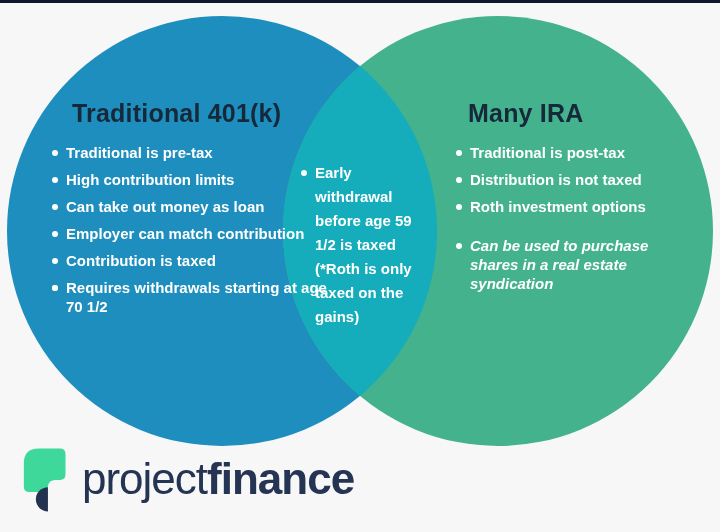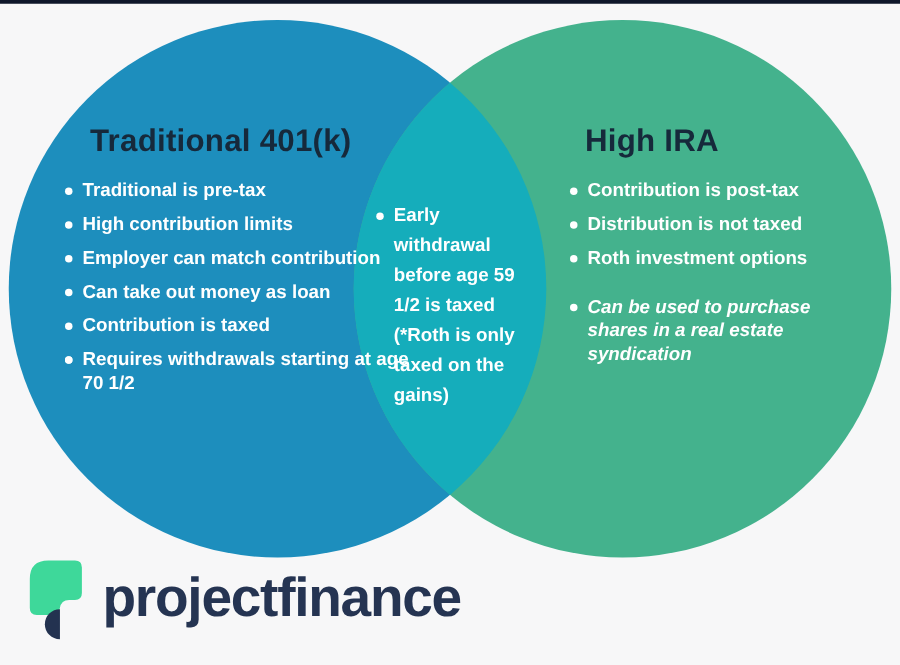--- a/index.html
+++ b/index.html
@@ -69,21 +69,21 @@
     align-items: center;
     gap: 10px;
   }
   .logo-icon { display: block; }
   .logo-text {
     font-size: 44px;
     letter-spacing: -1px;
     color: var(--logo-text, #253452);
     white-space: nowrap;
   }
-  .logo-text .light { font-weight: bold; margin-top: 20px; }
+  .logo-text .light { font-weight: normal; margin-top: 20px; }
   .logo-text .bold  { font-weight: bold; }
 </style>
 </head>
 <body>
 
 <div class="canvas">
 
   <svg class="venn" viewBox="0 0 720 532" aria-hidden="true">
     <circle cx="222" cy="228" r="215" fill="var(--left-circle)"></circle>
     <circle cx="498" cy="228" r="215" fill="var(--right-circle)"></circle>
@@ -97,25 +97,25 @@
     <li>
         <span class="dot"></span>
         <span>Traditional is pre-tax</span>
       </li>
         <li>
         <span class="dot"></span>
         <span>High contribution limits</span>
       </li>
         <li>
         <span class="dot"></span>
-        <span>Employer can match contribution</span>
+        <span>Can take out money as loan</span>
       </li>
         <li>
         <span class="dot"></span>
-        <span>Can take out money as loan</span>
+        <span>Employer can match contribution</span>
       </li>
         <li>
         <span class="dot"></span>
         <span>Contribution is taxed</span>
       </li>
         <li>
         <span class="dot"></span>
       </li>
         <li>
         <span class="dot"></span>
@@ -128,26 +128,26 @@
     <ul>
 
     <li>
         <span class="dot"></span>
         <span>Early withdrawal before age 59 1/2 is taxed (*Roth is only taxed on the gains)</span>
       </li>
       </ul>
   </div>
 
   <div class="col col-right">
-    <h2>High IRA</h2>
+    <h2>Many IRA</h2>
     <ul>
 
     <li>
         <span class="dot"></span>
-        <span>Contribution is post-tax</span>
+        <span>Traditional is post-tax</span>
       </li>
         <li>
         <span class="dot"></span>
         <span>Distribution is not taxed</span>
       </li>
         <li>
         <span class="dot"></span>
         <span>Roth investment options</span>
       </li>
         <li>

